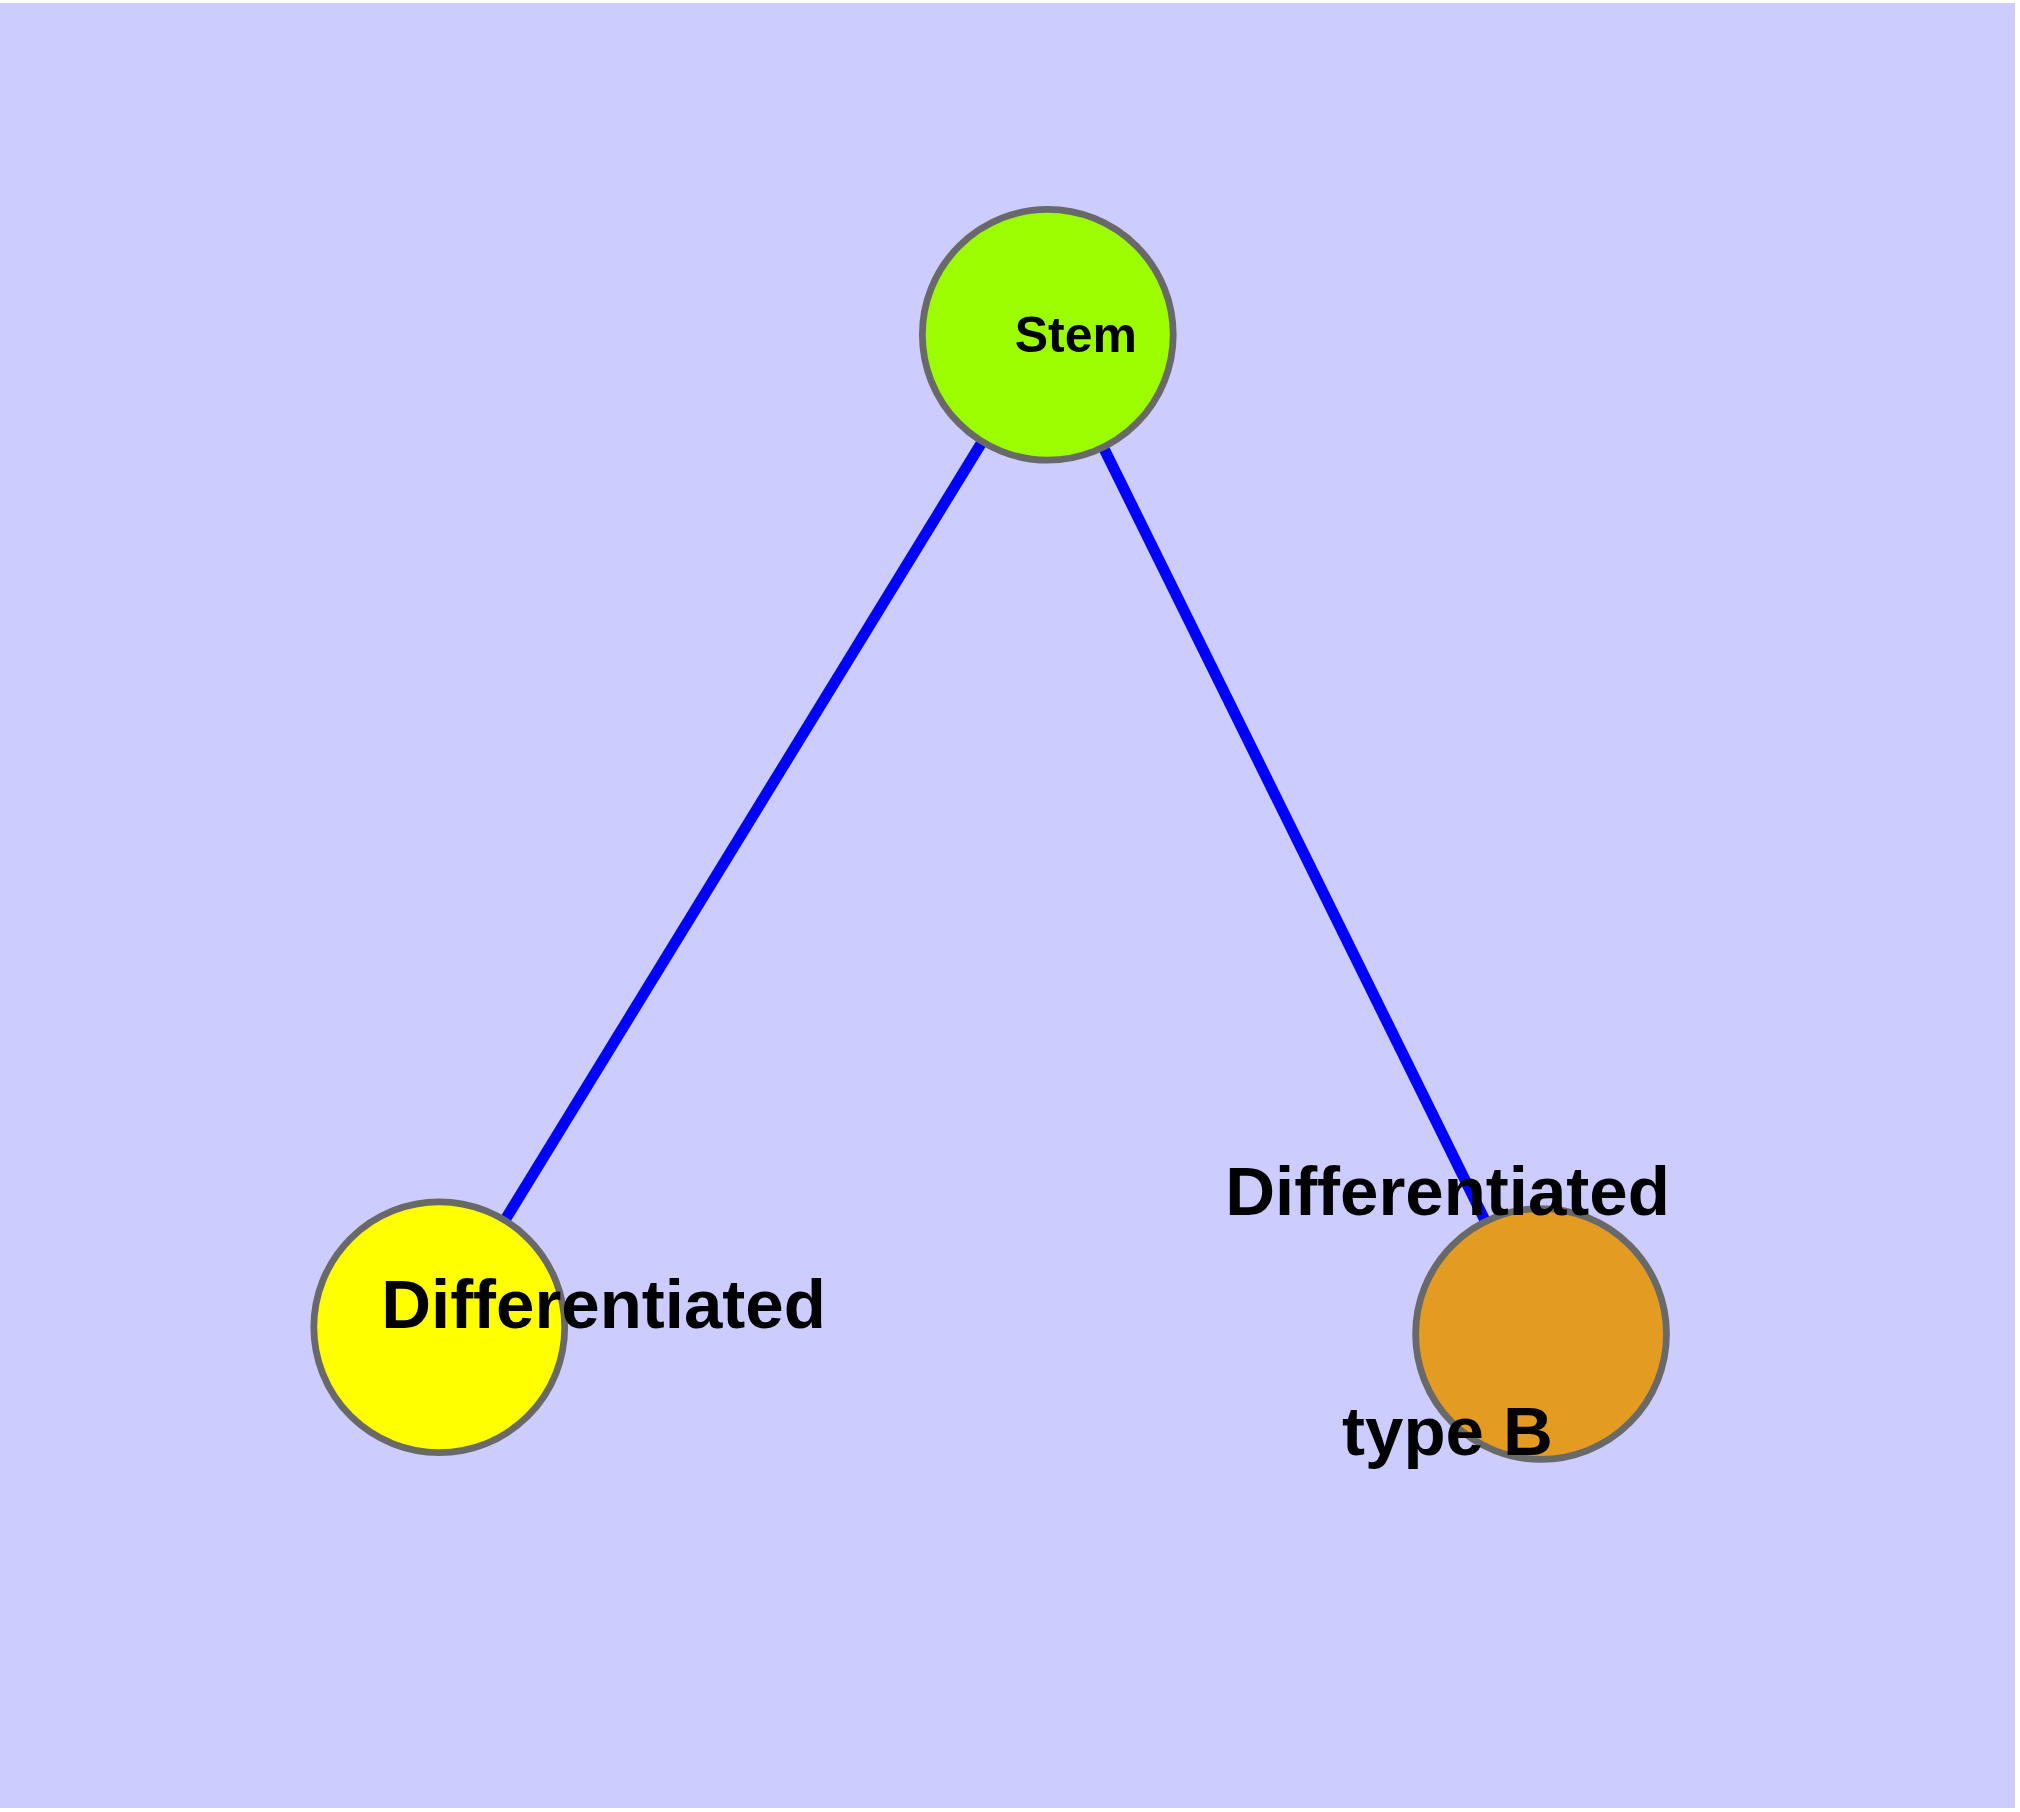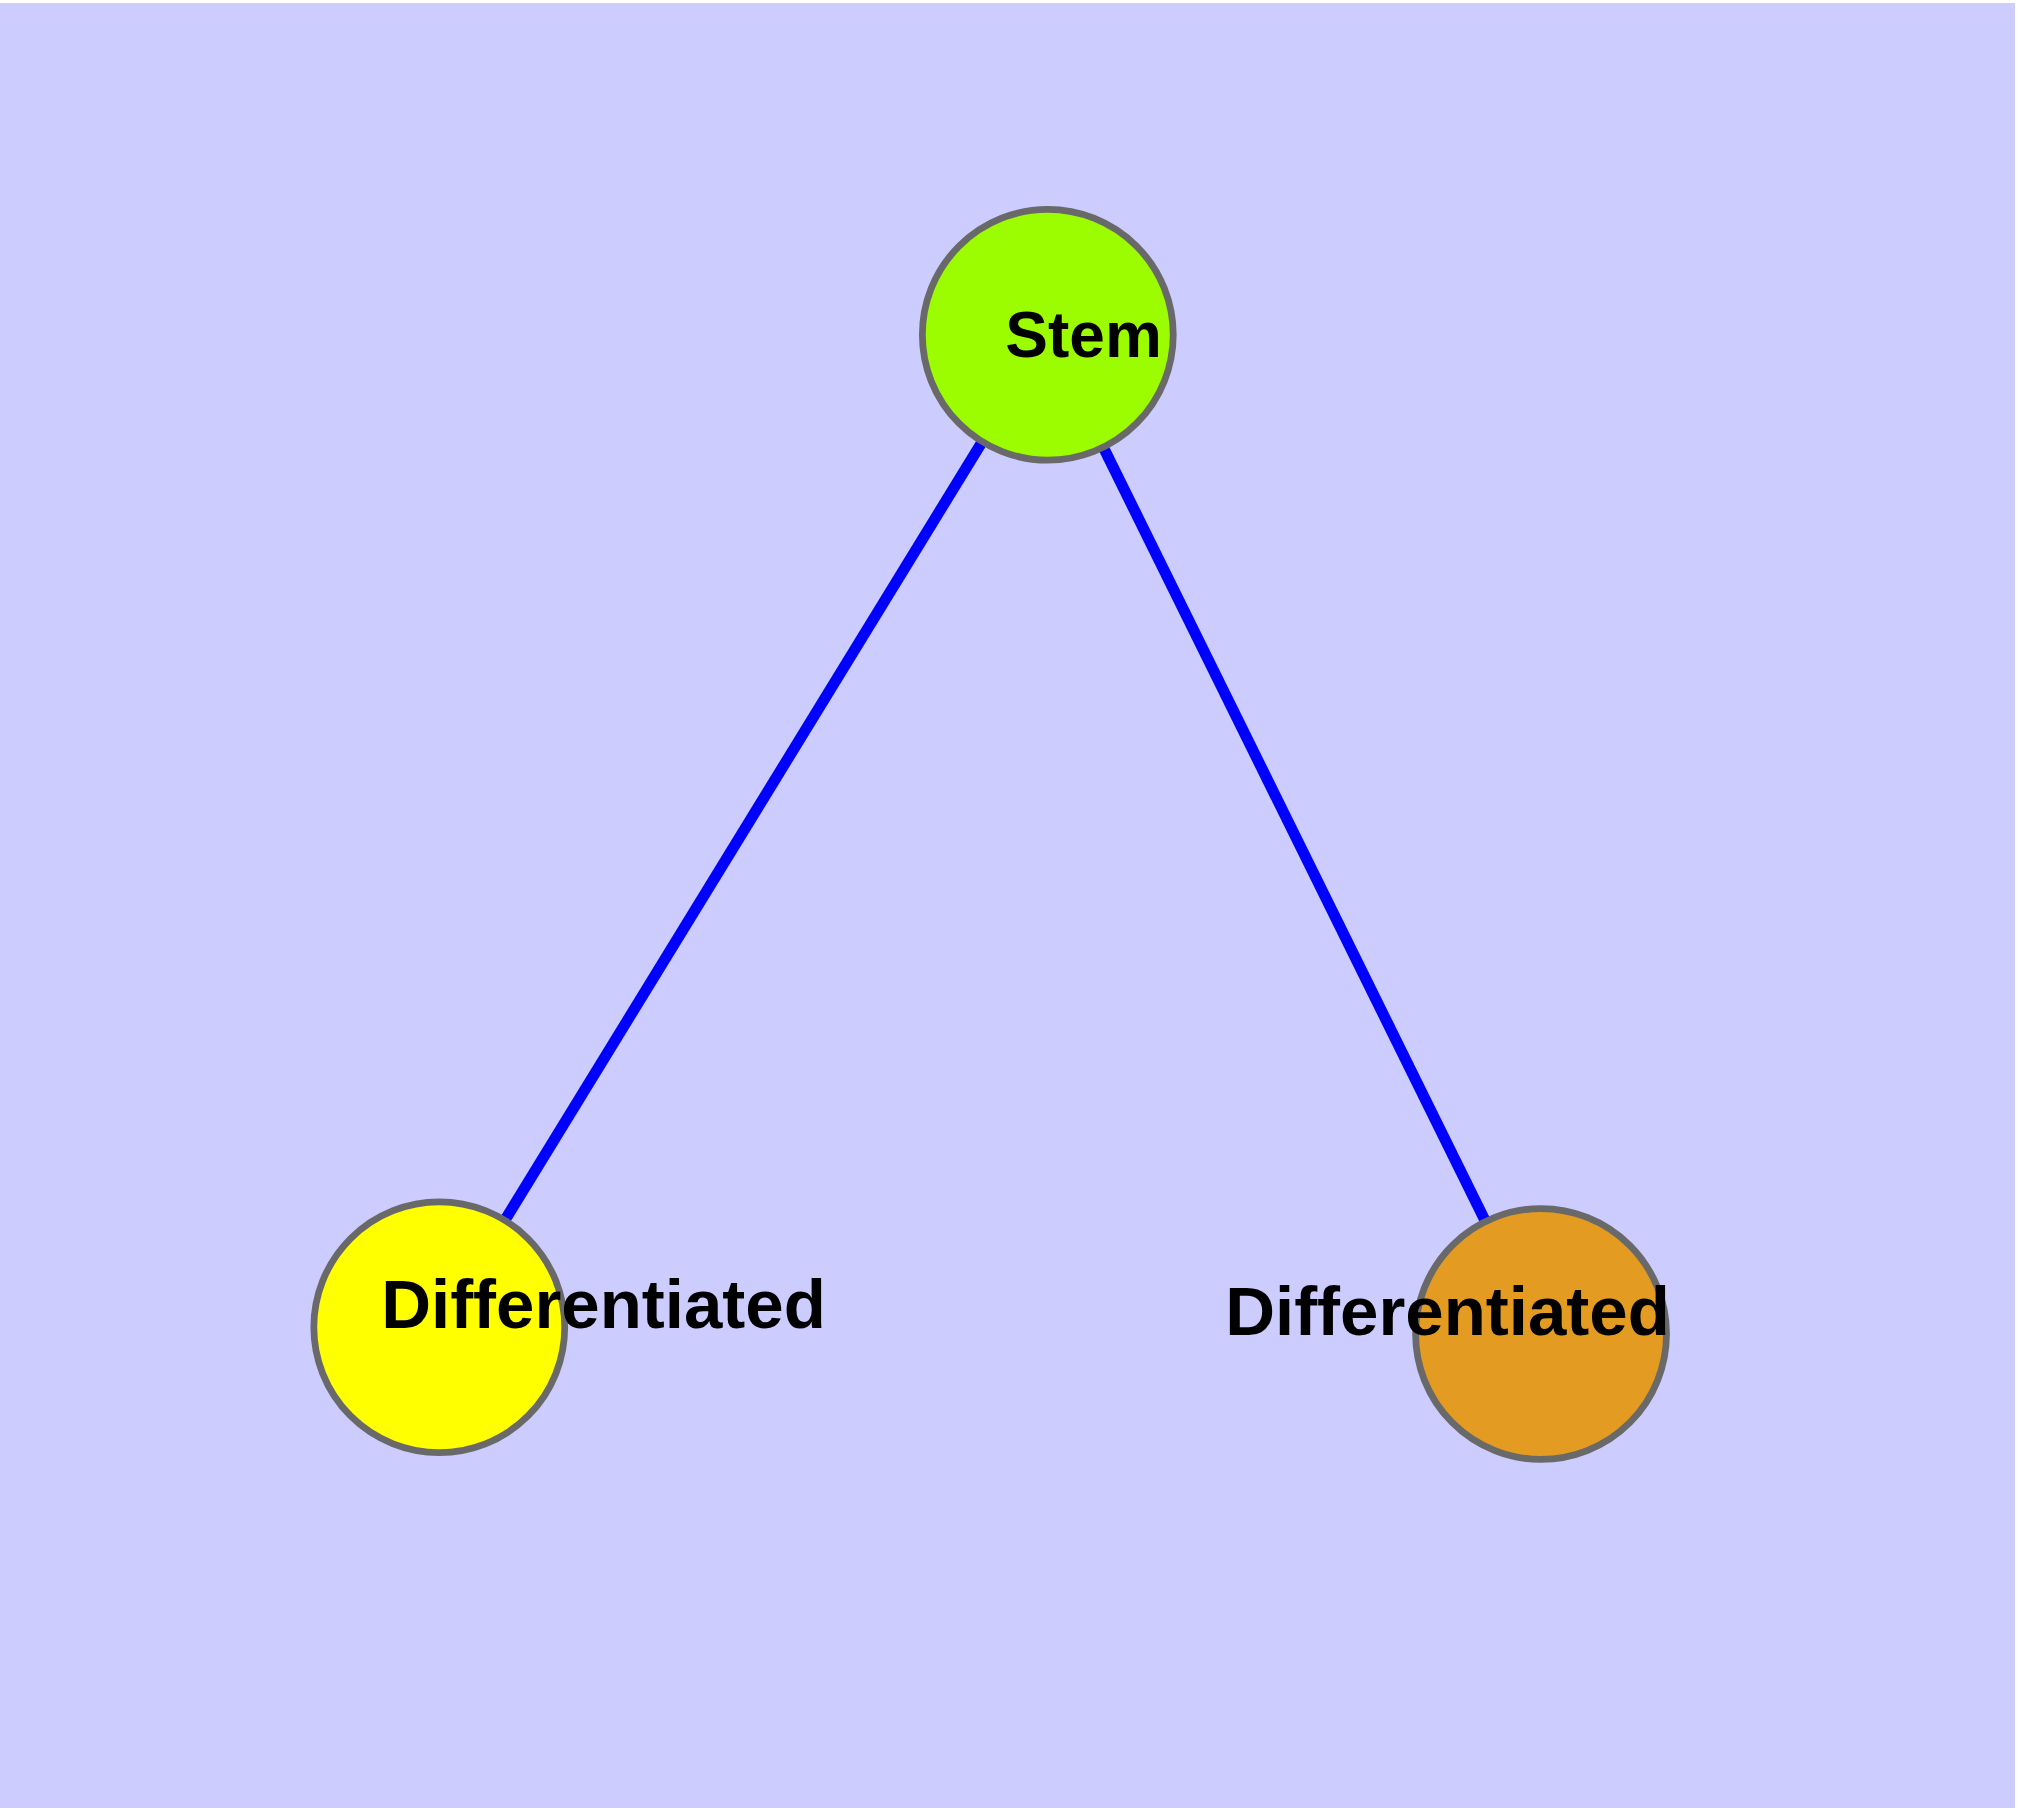--- a/index.html
+++ b/index.html
@@ -37,21 +37,21 @@
     position: absolute;
     text-align: center;
     color: #000000;
     font-weight: bold;
     font-family: "Liberation Sans", sans-serif;
     white-space: pre;
     line-height: 1.16;
     pointer-events: none;
   }
   #label-stem {
-    font-size: 64px;
+    font-size: 50px;
     left: 1048px;
     top: 335px;
     transform: translate(-50%, -50%);
   }
   #label-type-a {
     font-size: 69px;
     left: 307px;
     top: 1305px;
     width: 593px;
     transform: translate(0, -50%);
@@ -85,15 +85,16 @@
   <div class="node-label" id="label-stem">
     <span>Stem</span>
   </div>
 
   <div class="node-label" id="label-type-a">
     <div>Differentiated</div>
   </div>
 
   <div class="node-label" id="label-type-b">
     <div>Differentiated</div>
+    <div>type B</div>
   </div>
 </div>
 
 
 </body></html>

